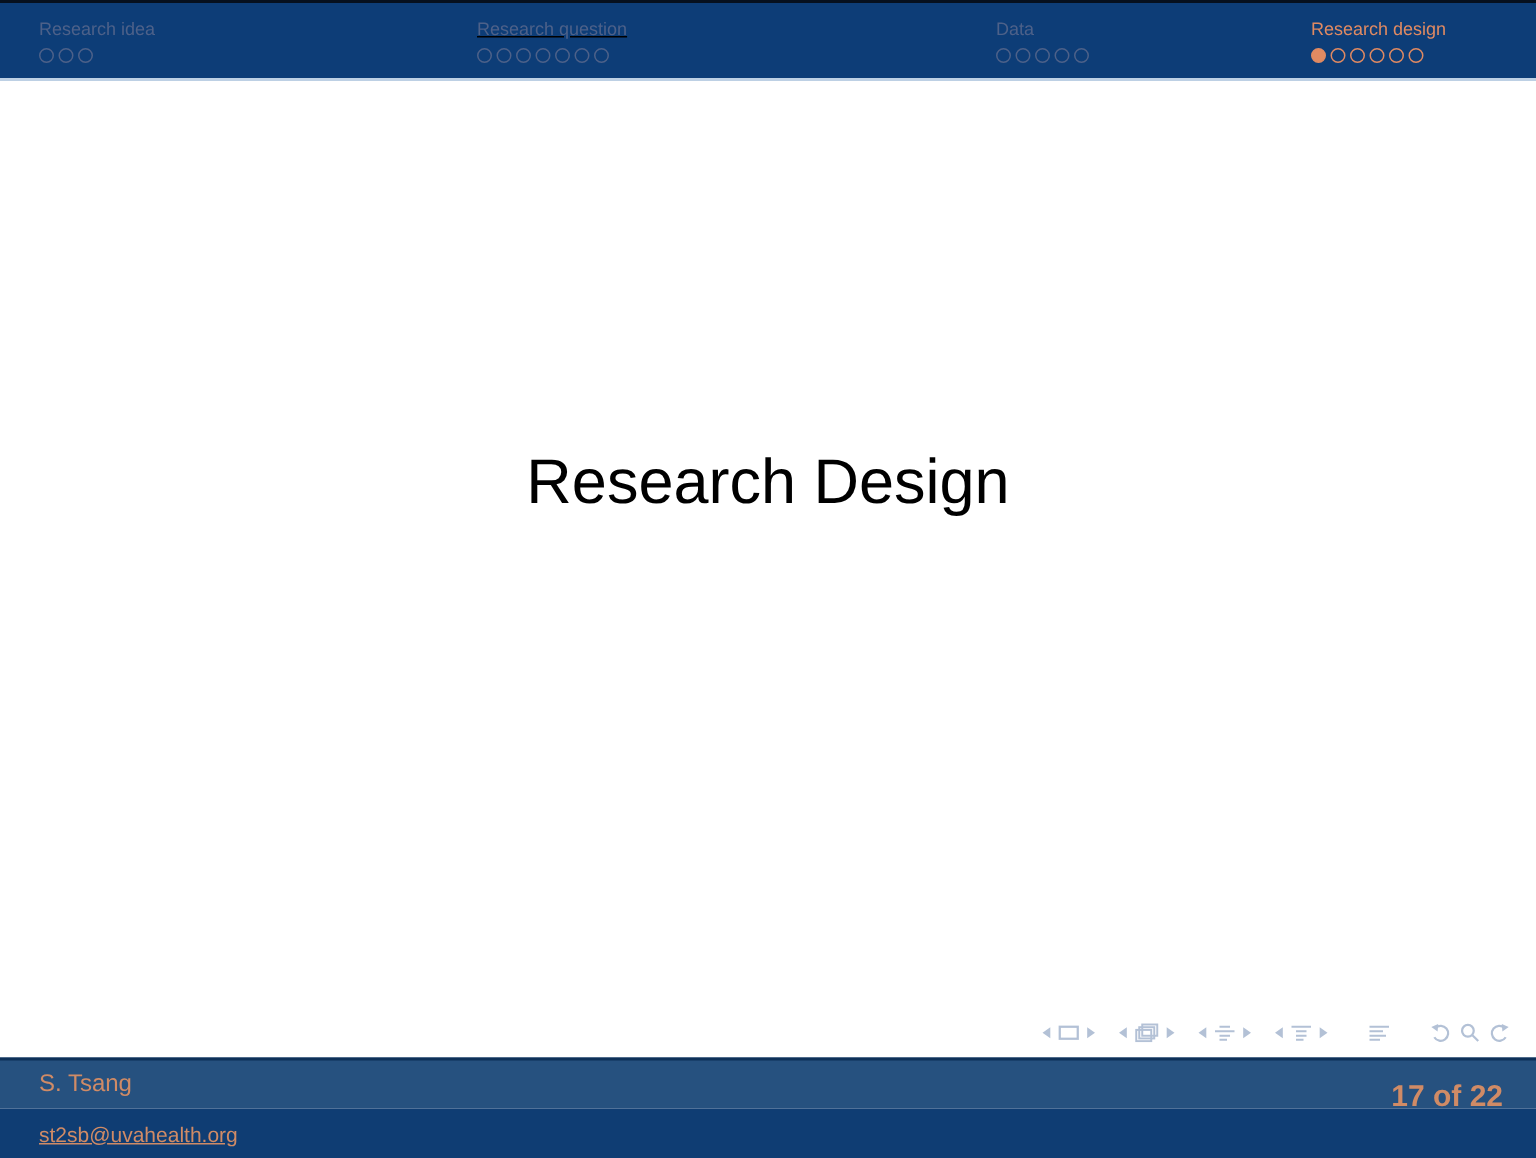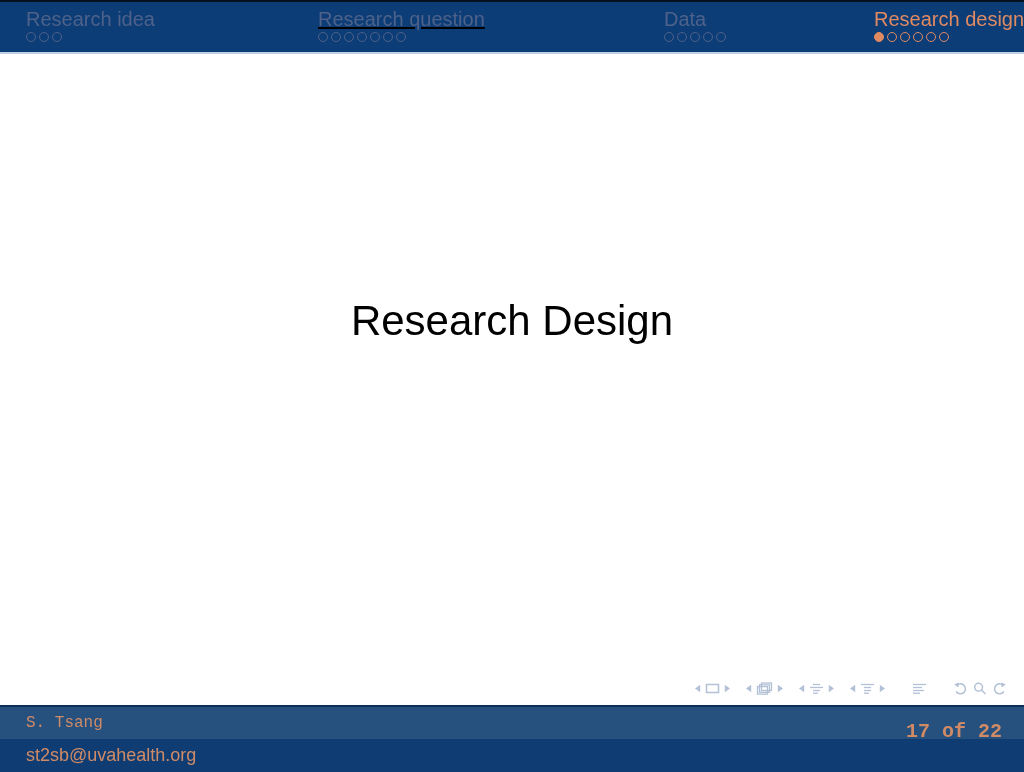--- a/index.html
+++ b/index.html
@@ -16,21 +16,21 @@
   
   .header{position:absolute;top:0;left:0;width:100%;height:54px;
     background:var(--header-bg);
     border-top:2px solid var(--header-top-line);
     border-bottom:2px solid var(--header-divider);}
   .section{position:absolute;top:8px;}
   .section:nth-child(1){left:26px;}
   .section:nth-child(2){left:318px;text-decoration:underline;}
   .section:nth-child(3){left:664px;}
   .section:nth-child(4){left:874px;}
-  .sec-label{font-size:20px;line-height:18px;color:var(--inactive-section);white-space:nowrap;}
+  .sec-label{font-size:12px;line-height:18px;color:var(--inactive-section);white-space:nowrap;}
   .section.active .sec-label{color:var(--active-accent);}
   .dots{margin-top:4px;display:flex;align-items:center;}
   .dot{width:10px;height:10px;border-radius:50%;
     border:1.6px solid var(--inactive-section);margin-right:3px;background:transparent;}
   .section.active .dot{border-color:var(--active-accent);}
   .section.active .dot.filled{background:var(--active-accent);}
 
   
   .frame-title{position:absolute;top:299px;left:0;width:100%;text-align:center;
     font-size:42px;line-height:44px;color:var(--title-text);}
@@ -43,26 +43,26 @@
     padding:0 2px;cursor:pointer;}
   .nav-btn svg{display:block;}
   .nav-stroke{stroke:var(--nav-symbols);fill:none;}
   .nav-fill{fill:var(--nav-symbols);}
 
   
   .footer{position:absolute;left:0;bottom:0;width:100%;}
   .footer-row1{height:34px;background:var(--footer-row1-bg);
     border-top:2px solid #0d3058;
     display:flex;align-items:center;justify-content:space-between;
-    padding:0 22px 0 26px;font-family:Liberation Mono, monospace;}
+    padding:0 22px 0 26px;}
   .footer-row2{height:33px;background:var(--footer-row2-bg);
     display:flex;align-items:center;padding:0 26px;}
   .author{font-size:16px;color:var(--footer-text);}
   .page-num{font-size:20px;font-weight:bold;color:var(--footer-text);margin-top:16px;}
-  .email{font-size:18px;color:var(--footer-text);}
+  .email{font-size:14px;color:var(--footer-text);text-decoration:underline;}
 </style>
 </head>
 <body>
 
 <div class="slide">
 
   <div class="header">
     <div>
         <div class="section">
           <div class="sec-label">Research idea</div>

